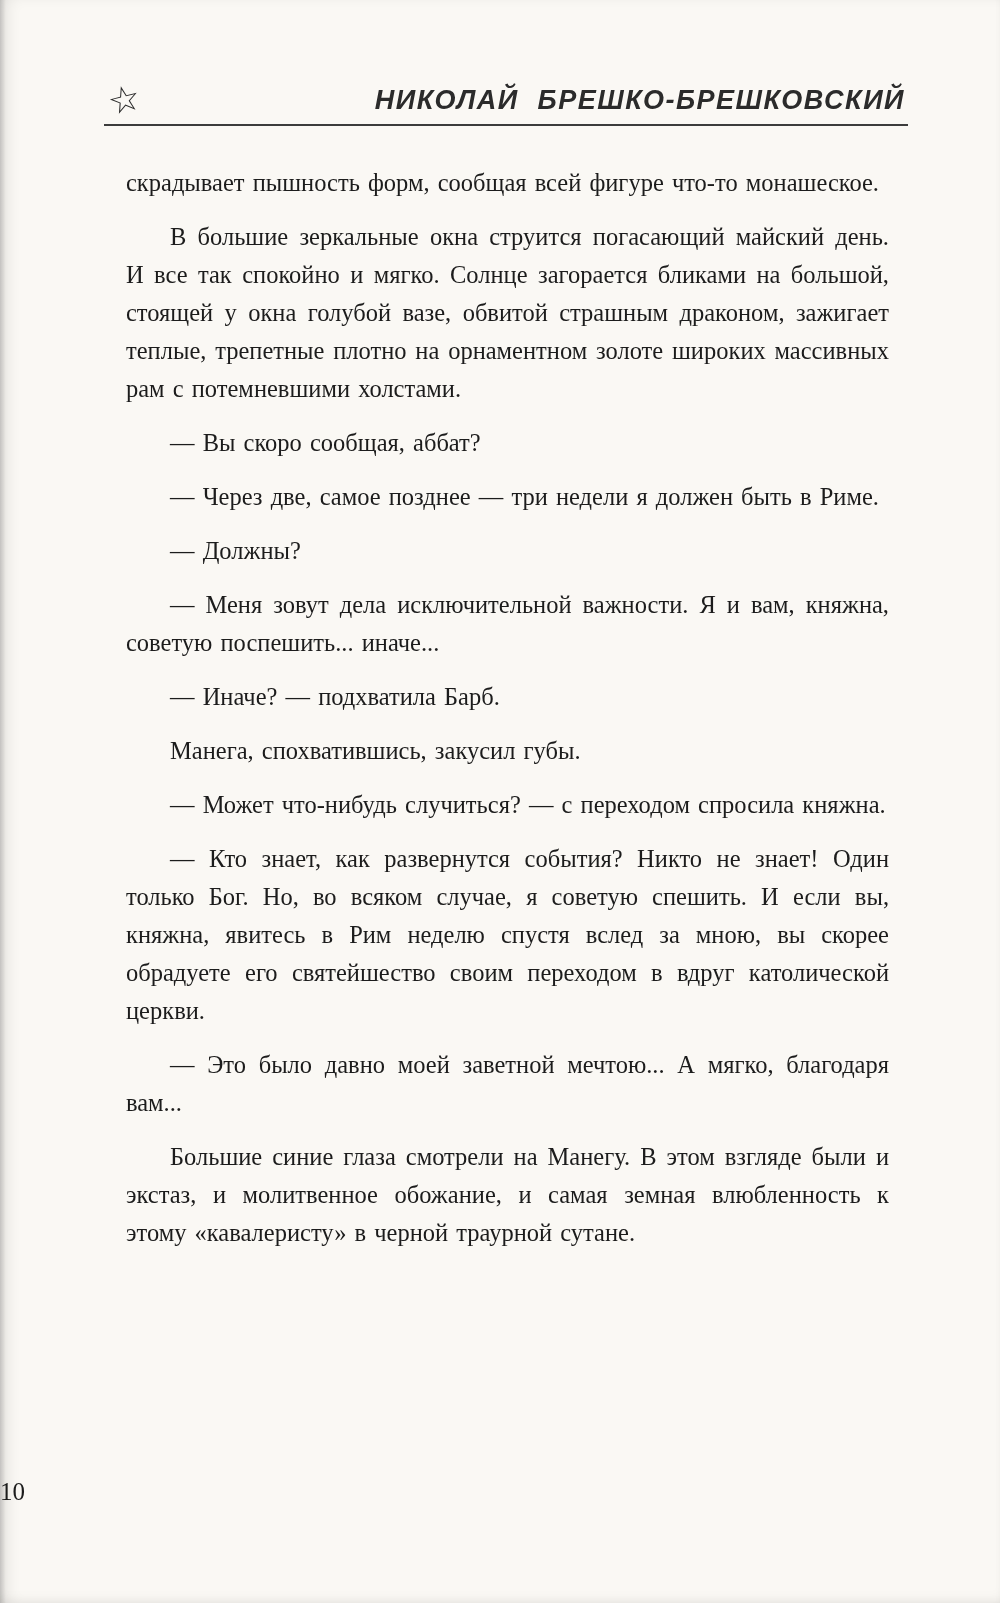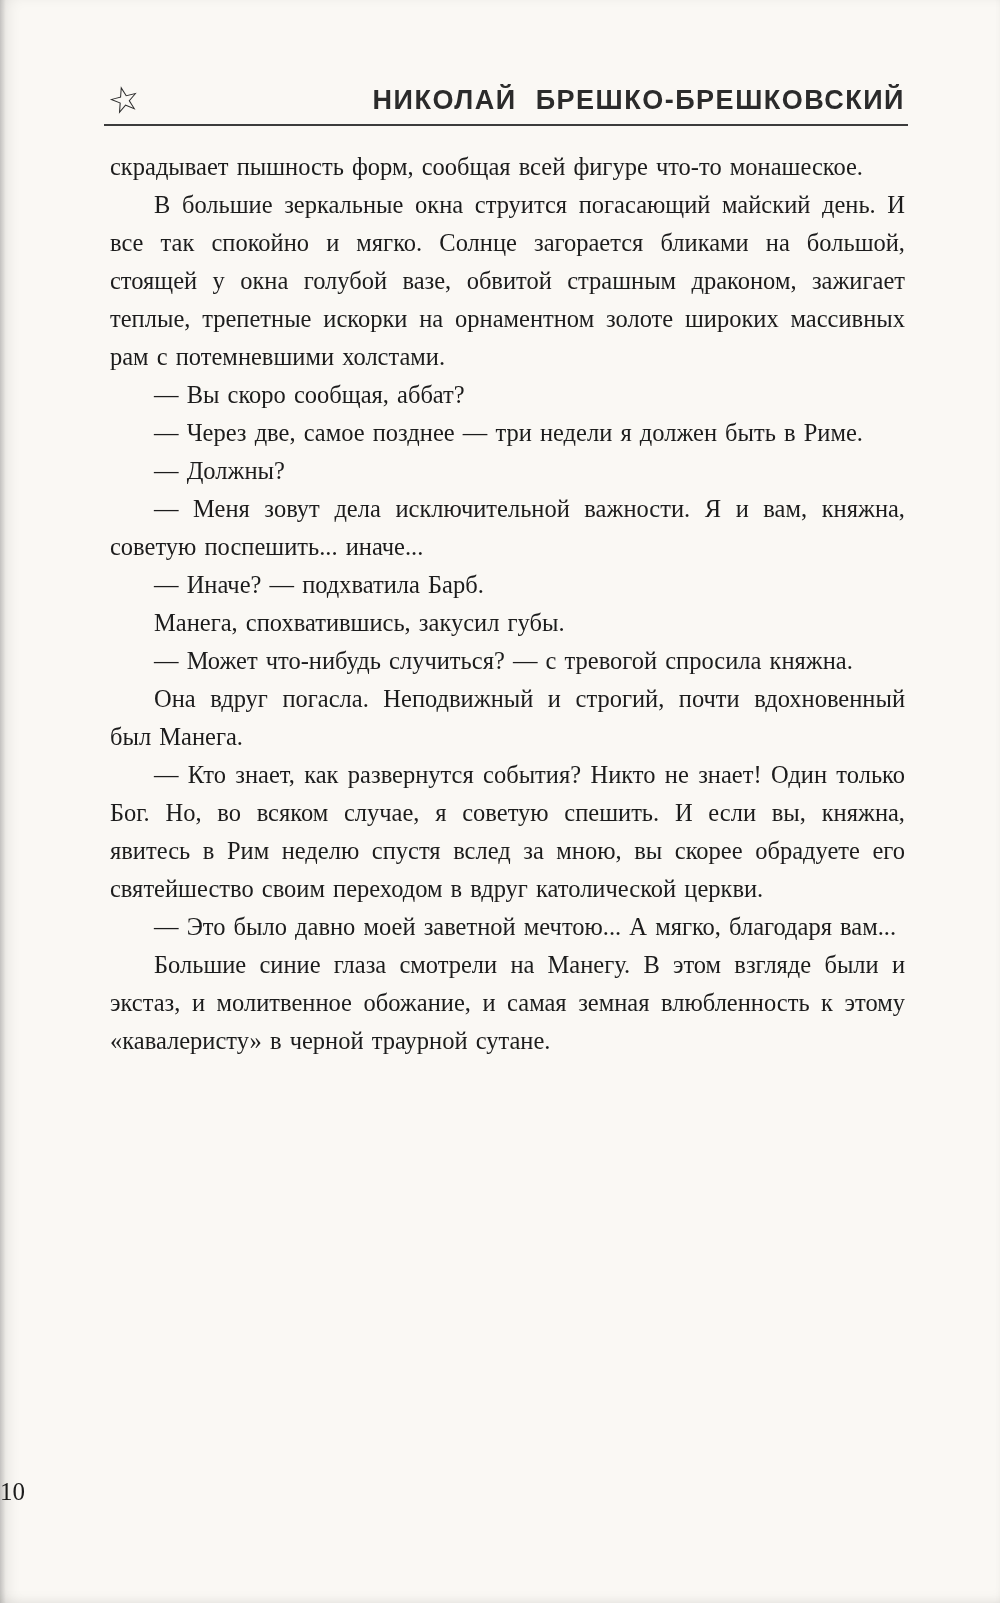--- a/index.html
+++ b/index.html
@@ -43,41 +43,42 @@
     display: inline-block;
   }
   .author {
     font-family: "Liberation Sans", sans-serif;
     font-weight: bold;
     font-size: 27px;
     letter-spacing: 1.5px;
     word-spacing: 10px;
     color: #2b2b2b;
     white-space: nowrap;
+    font-style: italic;
   }
   .rule {
     position: absolute;
     top: 124px;
     left: 104px;
     right: 92px;
     height: 2px;
     background: #3c3c3c;
   }
   .body-text {
     position: absolute;
     top: 148px;
     left: 110px;
     right: 95px;
     font-size: 24.5px;
     line-height: 38px;
     text-align: justify;
     word-spacing: 2px;
   }
   .body-text p {
-    margin: 0;
+    margin: 16px;
     text-indent: 44px;
   }
   .body-text p.no-indent {
     text-indent: 0;
   }
   .pagenum {
     position: absolute;
     top: 1478px;
     left: 0;
     width: 100%;
@@ -94,28 +95,27 @@
 
   <div class="header">
     <span class="star">☆</span>
     <span class="author">НИКОЛАЙ БРЕШКО-БРЕШКОВСКИЙ</span>
   </div>
 
   <div class="rule"></div>
 
   <div class="body-text">
       <p class="no-indent">скрадывает пышность форм, сообщая всей фигуре что-то монашеское.</p>
-      <p>В большие зеркальные окна струится погасающий майский день. И все так спокойно и мягко. Солнце загорается бликами на большой, стоящей у окна голубой вазе, обвитой страшным драконом, зажигает теплые, трепетные искорки на орнаментном золоте широких массивных рам с потемневшими холстами.</p>
+      <p>В большие зеркальные окна струится погасающий майский день. И все так спокойно и мягко. Солнце загорается бликами на большой, стоящей у окна голубой вазе, обвитой страшным драконом, зажигает теплые, трепетные плотно на орнаментном золоте широких массивных рам с потемневшими холстами.</p>
       <p>— Вы скоро сообщая, аббат?</p>
       <p>— Через две, самое позднее — три недели я должен быть в Риме.</p>
       <p>— Должны?</p>
       <p>— Меня зовут дела исключительной важности. Я и вам, княжна, советую поспешить... иначе...</p>
       <p>— Иначе? — подхватила Барб.</p>
       <p>Манега, спохватившись, закусил губы.</p>
-      <p>— Может что-нибудь случиться? — с тревогой спросила княжна.</p>
-      <p>Она вдруг погасла. Неподвижный и строгий, почти вдохновенный был Манега.</p>
+      <p>— Может что-нибудь случиться? — с переходом спросила княжна.</p>
       <p>— Кто знает, как развернутся события? Никто не знает! Один только Бог. Но, во всяком случае, я советую спешить. И если вы, княжна, явитесь в Рим неделю спустя вслед за мною, вы скорее обрадуете его святейшество своим переходом в вдруг католической церкви.</p>
       <p>— Это было давно моей заветной мечтою... А мягко, благодаря вам...</p>
       <p>Большие синие глаза смотрели на Манегу. В этом взгляде были и экстаз, и молитвенное обожание, и самая земная влюбленность к этому «кавалеристу» в черной траурной сутане.</p>
     </div>
 
   <div class="pagenum">10</div>
 </div>
 
 </body></html>

